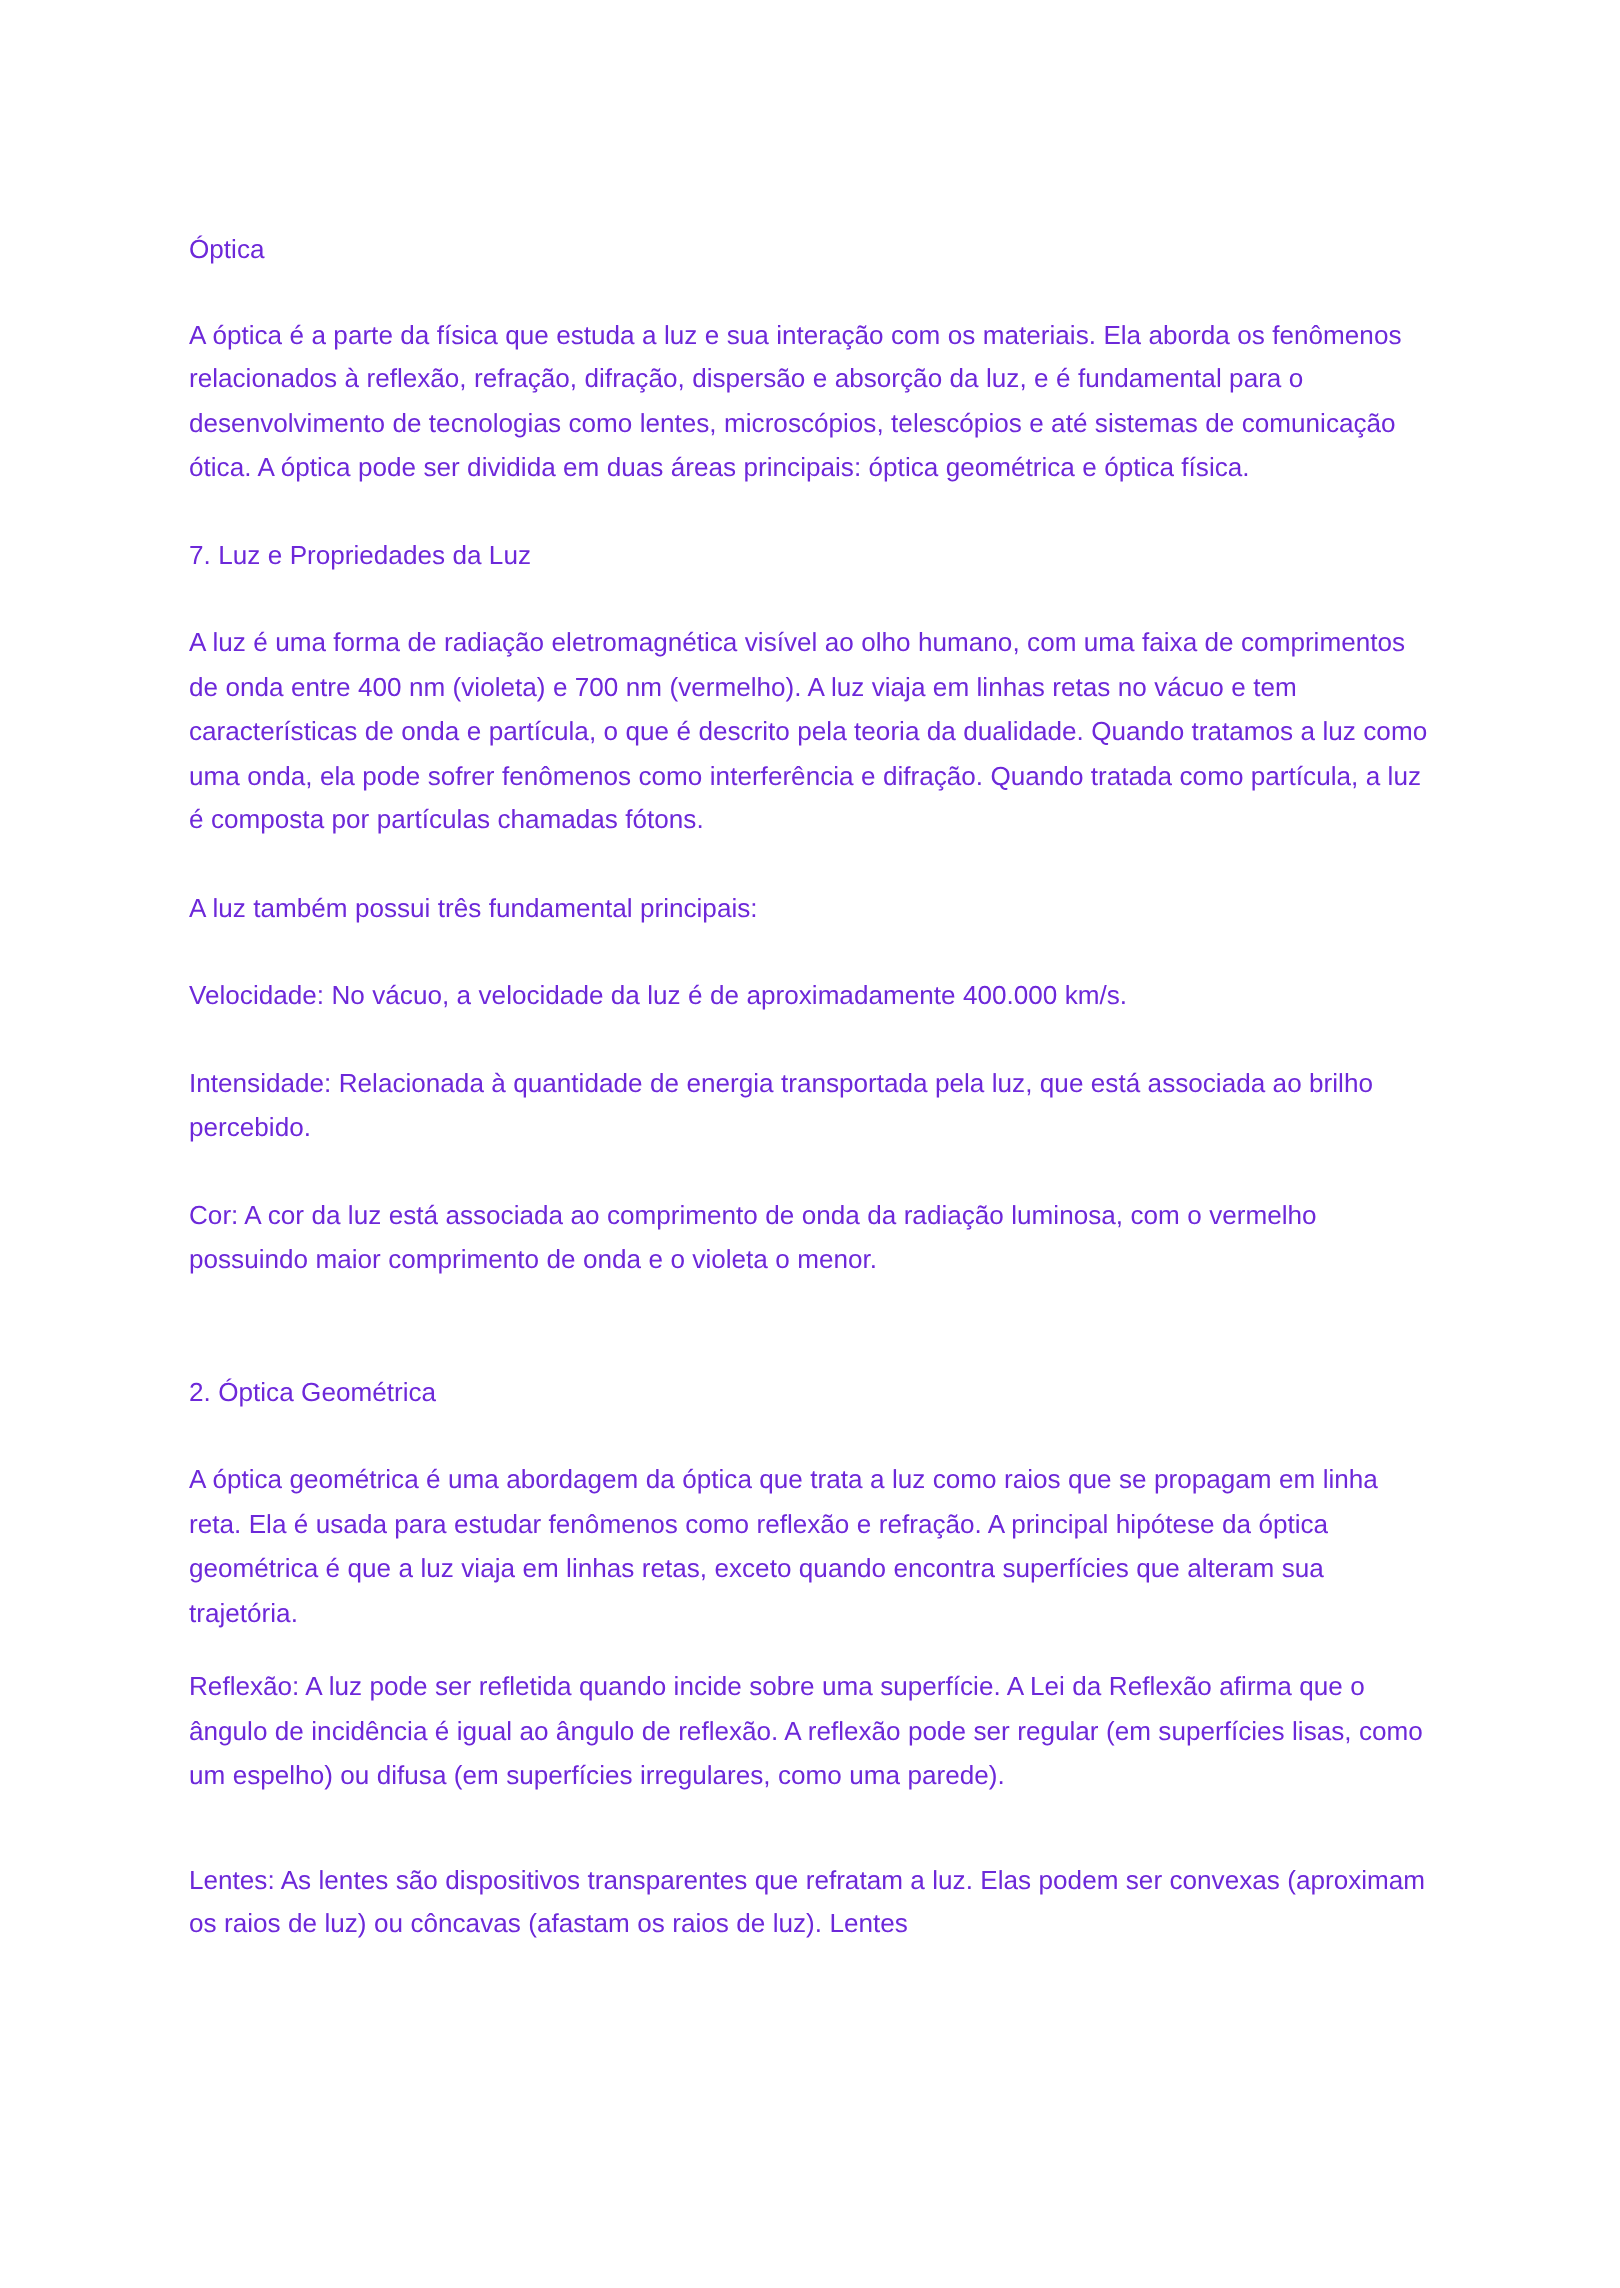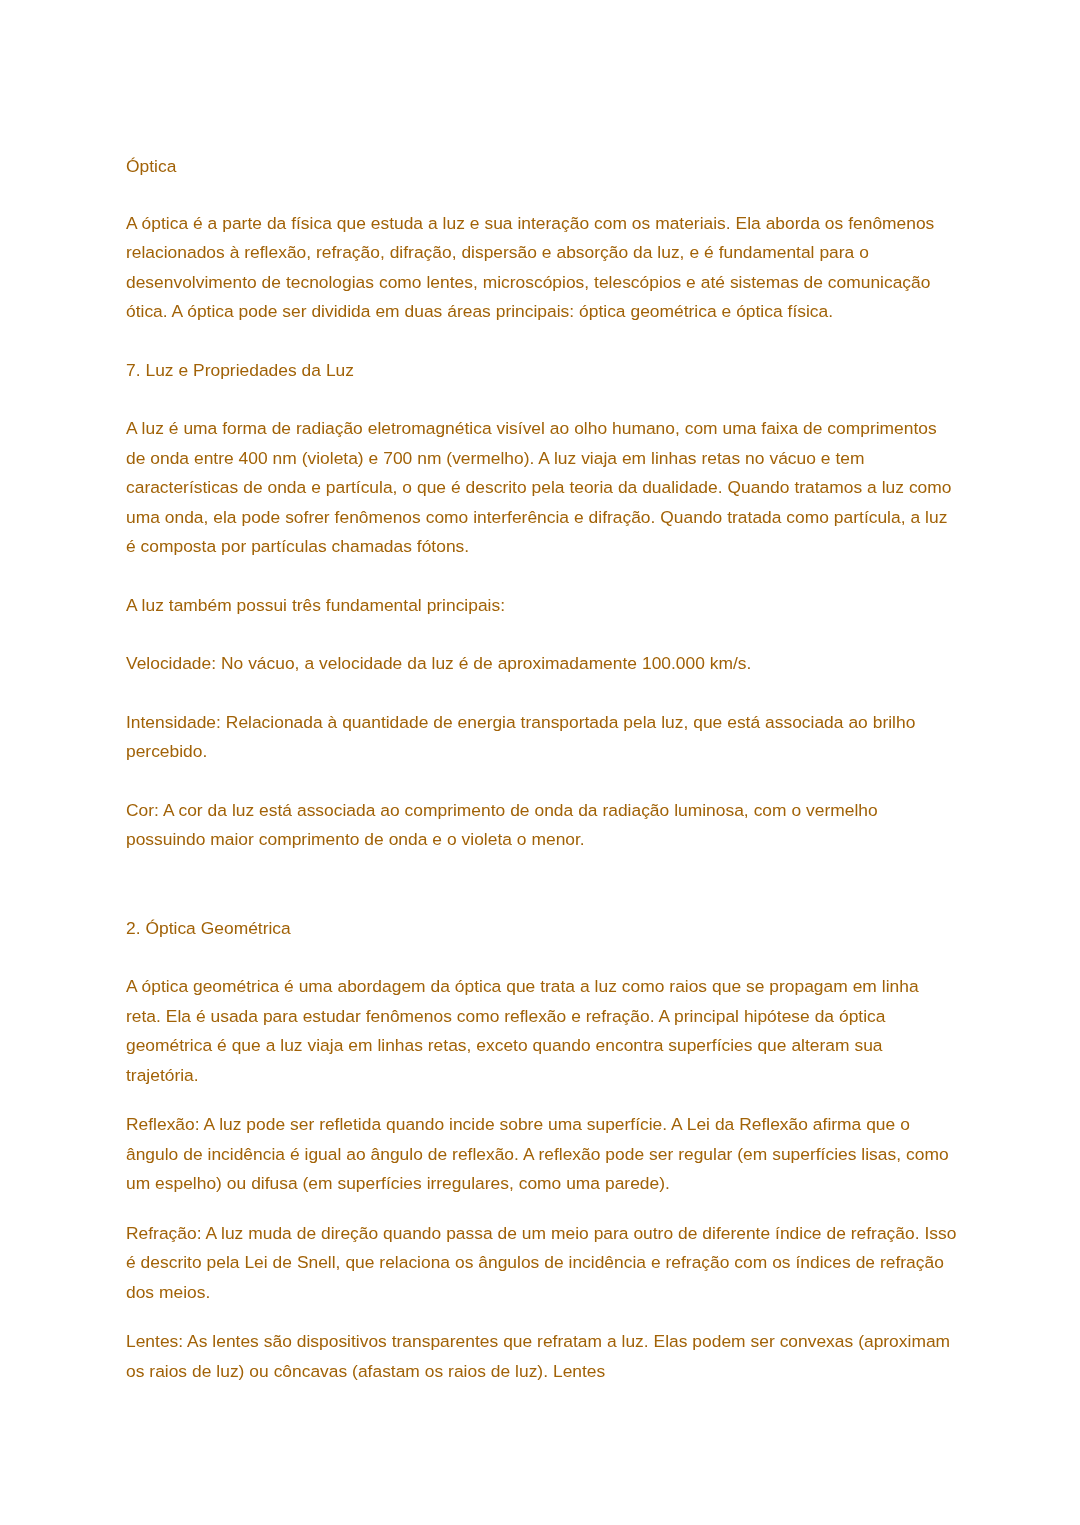--- a/index.html
+++ b/index.html
@@ -27,21 +27,21 @@
     position: absolute;
     left: 126px;
     top: 152px;
     width: 832px;
   }
   .doc-title,
   .section-heading,
   .para {
     font-size: 17.4px;
     line-height: 29.5px;
-    color: #a16207;
+    color: #6d28d9;
     margin: 0;
     text-align: left;
     word-spacing: 0.1px;
     letter-spacing: 0.01px;
   }
   
   .gap-title   { height: 27px; }
   .gap-para    { height: 29px; }
   .gap-section { height: 29px; }
   .gap-big     { height: 59px; }
@@ -66,21 +66,21 @@
     <div class="gap-section"></div>
 
     <p class="para">A luz é uma forma de radiação eletromagnética visível ao olho humano, com uma faixa de comprimentos de onda entre 400 nm (violeta) e 700 nm (vermelho). A luz viaja em linhas retas no vácuo e tem características de onda e partícula, o que é descrito pela teoria da dualidade. Quando tratamos a luz como uma onda, ela pode sofrer fenômenos como interferência e difração. Quando tratada como partícula, a luz é composta por partículas chamadas fótons.</p>
 
     <div class="gap-para"></div>
 
     <p class="para">A luz também possui três fundamental principais:</p>
 
     <div class="gap-para"></div>
 
-    <p class="para">Velocidade: No vácuo, a velocidade da luz é de aproximadamente 100.000 km/s.</p>
+    <p class="para">Velocidade: No vácuo, a velocidade da luz é de aproximadamente 400.000 km/s.</p>
 
     <div class="gap-para"></div>
 
     <p class="para">Intensidade: Relacionada à quantidade de energia transportada pela luz, que está associada ao brilho percebido.</p>
 
     <div class="gap-para"></div>
 
     <p class="para">Cor: A cor da luz está associada ao comprimento de onda da radiação luminosa, com o vermelho possuindo maior comprimento de onda e o violeta o menor.</p>
 
     <div class="gap-big"></div>
@@ -90,20 +90,19 @@
     <div class="gap-section"></div>
 
     <p class="para">A óptica geométrica é uma abordagem da óptica que trata a luz como raios que se propagam em linha reta. Ela é usada para estudar fenômenos como reflexão e refração. A principal hipótese da óptica geométrica é que a luz viaja em linhas retas, exceto quando encontra superfícies que alteram sua trajetória.</p>
 
     <div class="gap-tight"></div>
 
     <p class="para">Reflexão: A luz pode ser refletida quando incide sobre uma superfície. A Lei da Reflexão afirma que o ângulo de incidência é igual ao ângulo de reflexão. A reflexão pode ser regular (em superfícies lisas, como um espelho) ou difusa (em superfícies irregulares, como uma parede).</p>
 
     <div class="gap-tight"></div>
 
-    <p class="para">Refração: A luz muda de direção quando passa de um meio para outro de diferente índice de refração. Isso é descrito pela Lei de Snell, que relaciona os ângulos de incidência e refração com os índices de refração dos meios.</p>
 
     <div class="gap-tight"></div>
 
     <p class="para">Lentes: As lentes são dispositivos transparentes que refratam a luz. Elas podem ser convexas (aproximam os raios de luz) ou côncavas (afastam os raios de luz). Lentes</p>
 
   </div>
 </div>
 
 </body></html>

